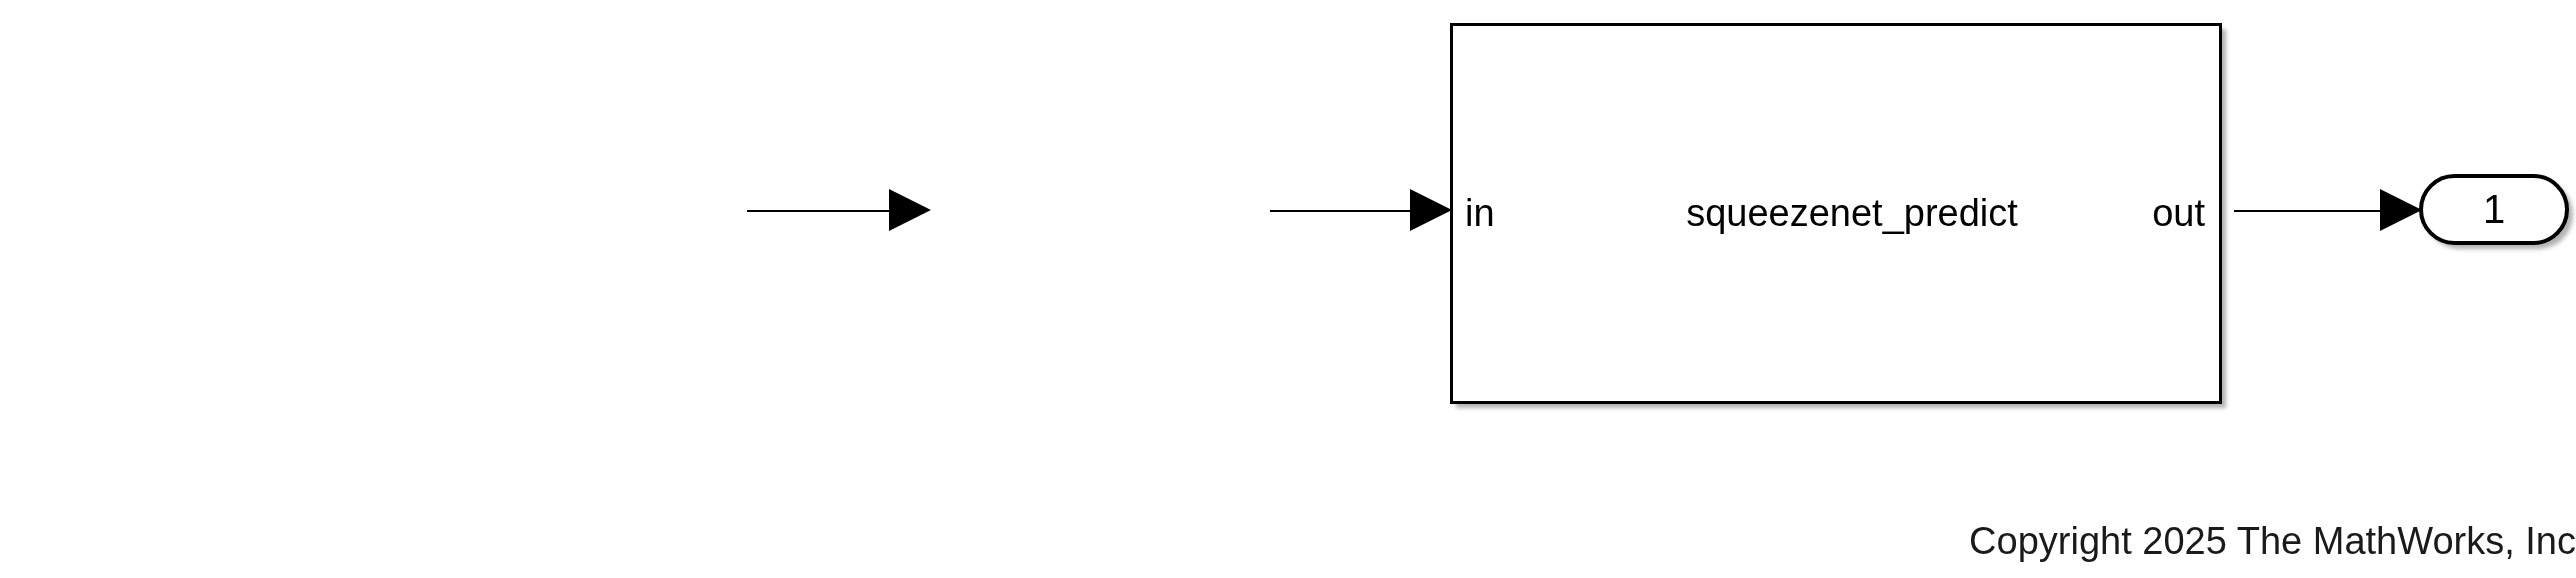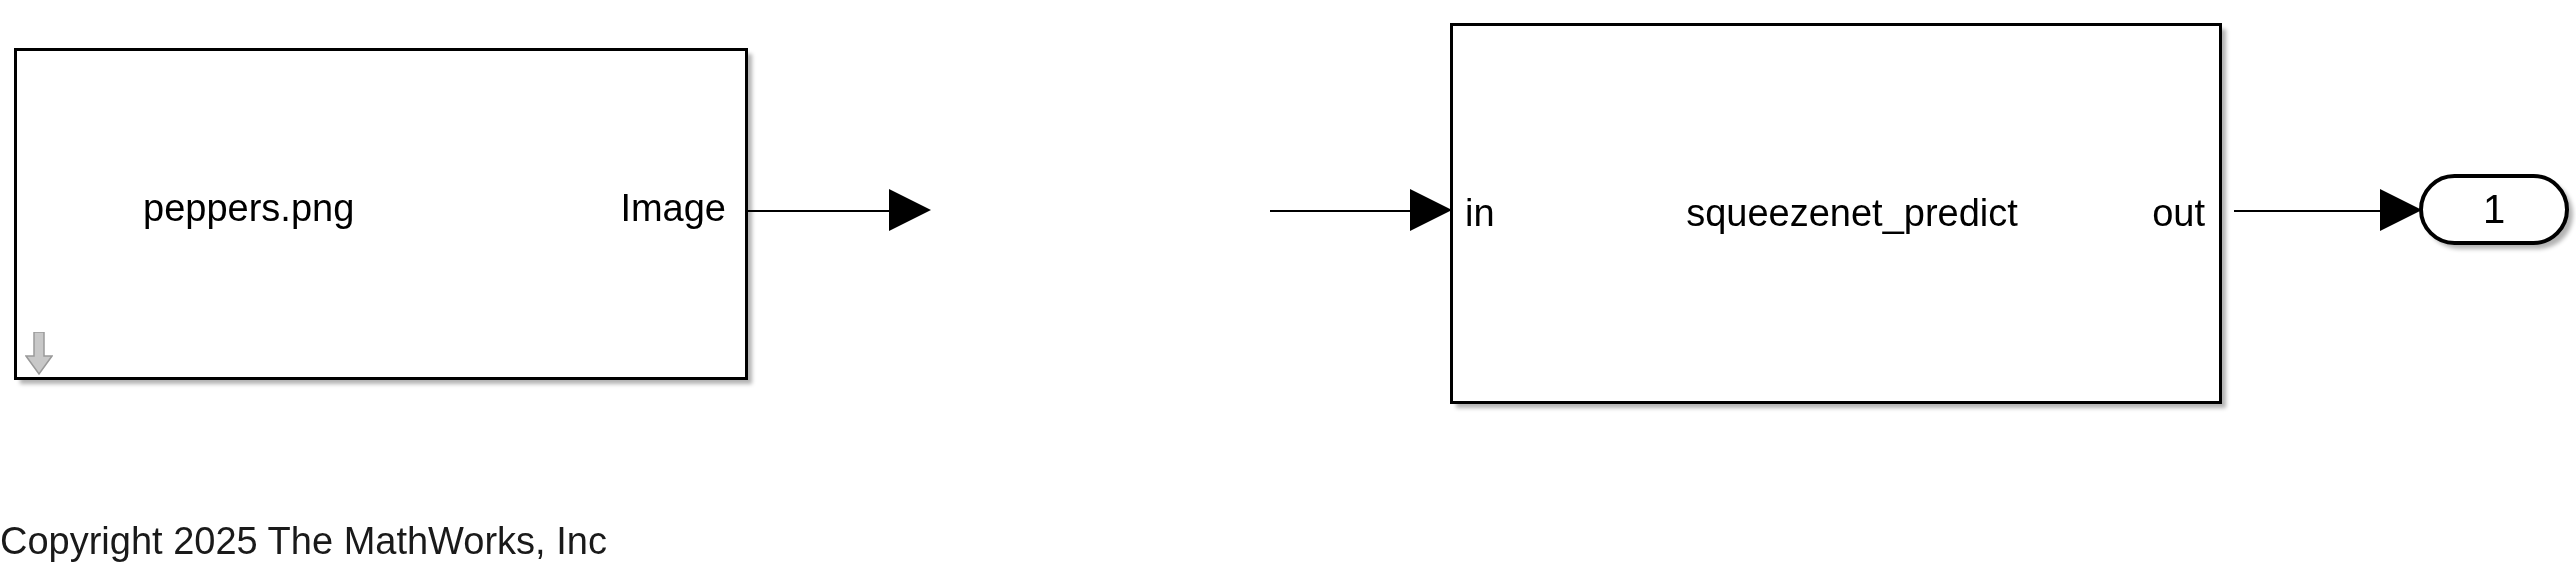--- a/index.html
+++ b/index.html
@@ -87,32 +87,20 @@
     font-family: "Liberation Sans", sans-serif;
     font-size: 38px;
     line-height: 1;
   }
 </style>
 </head>
 <body>
 
 <div id="canvas" data-name="model-canvas">
 
-  <div class="block" style="left:14px; top:48px; width:734px; height:332px;" data-name="image-from-file-block">
-
-    <span class="blk-label" style="left:126px; top:138px;" data-name="image-source-file-label">peppers.png</span>
-
-    <span class="blk-label" style="right:19px; top:138px;" data-name="image-source-out-port-label">Image</span>
-
-    <span class="down-arrow-icon" style="left:8px; top:281px;" data-name="down-arrow-icon">
-      <svg width="28" height="44" viewBox="0 0 28 44" xmlns="http://www.w3.org/2000/svg">
-        <polygon points="9,0 19,0 19,24 27,24 14,42 1,24 9,24" fill="#c8c8c8" stroke="#9a9a9a" stroke-width="1.5"></polygon>
-      </svg>
-    </span>
-  </div>
 
   <div class="wire" style="left:747px; top:210px; width:145px;" data-name="signal-image-to-resize"></div>
   <div class="arrow" style="left:889px; top:189px;" data-name="arrowhead-icon-resize-in"></div>
 
 
   <style>
     .block[data-name="resize-block"] .blk-label{
       top:87px;
       font-size:40px;
     }
@@ -130,18 +118,18 @@
     <span class="blk-label" style="right:14px; top:168px;" data-name="squeezenet-out-port-label">out</span>
   </div>
 
   <div class="wire" style="left:2234px; top:210px; width:150px;" data-name="signal-squeezenet-to-outport"></div>
   <div class="arrow" style="left:2380px; top:189px;" data-name="arrowhead-icon-outport-in"></div>
 
   <div class="outport" style="left:2419px; top:174px; width:150px; height:71px;" data-name="outport-1">
     <span data-name="outport-1-label">1</span>
   </div>
 
-  <div class="copyright" style="left:0; width:2576px; top:522px; text-align:left;" data-name="copyright-annotation">
+  <div class="copyright" style="left:0; width:2576px; top:522px; text-align:right;" data-name="copyright-annotation">
     <span data-name="copyright-text">Copyright 2025 The MathWorks, Inc</span>
   </div>
 
 </div>
 
 
 </body></html>

